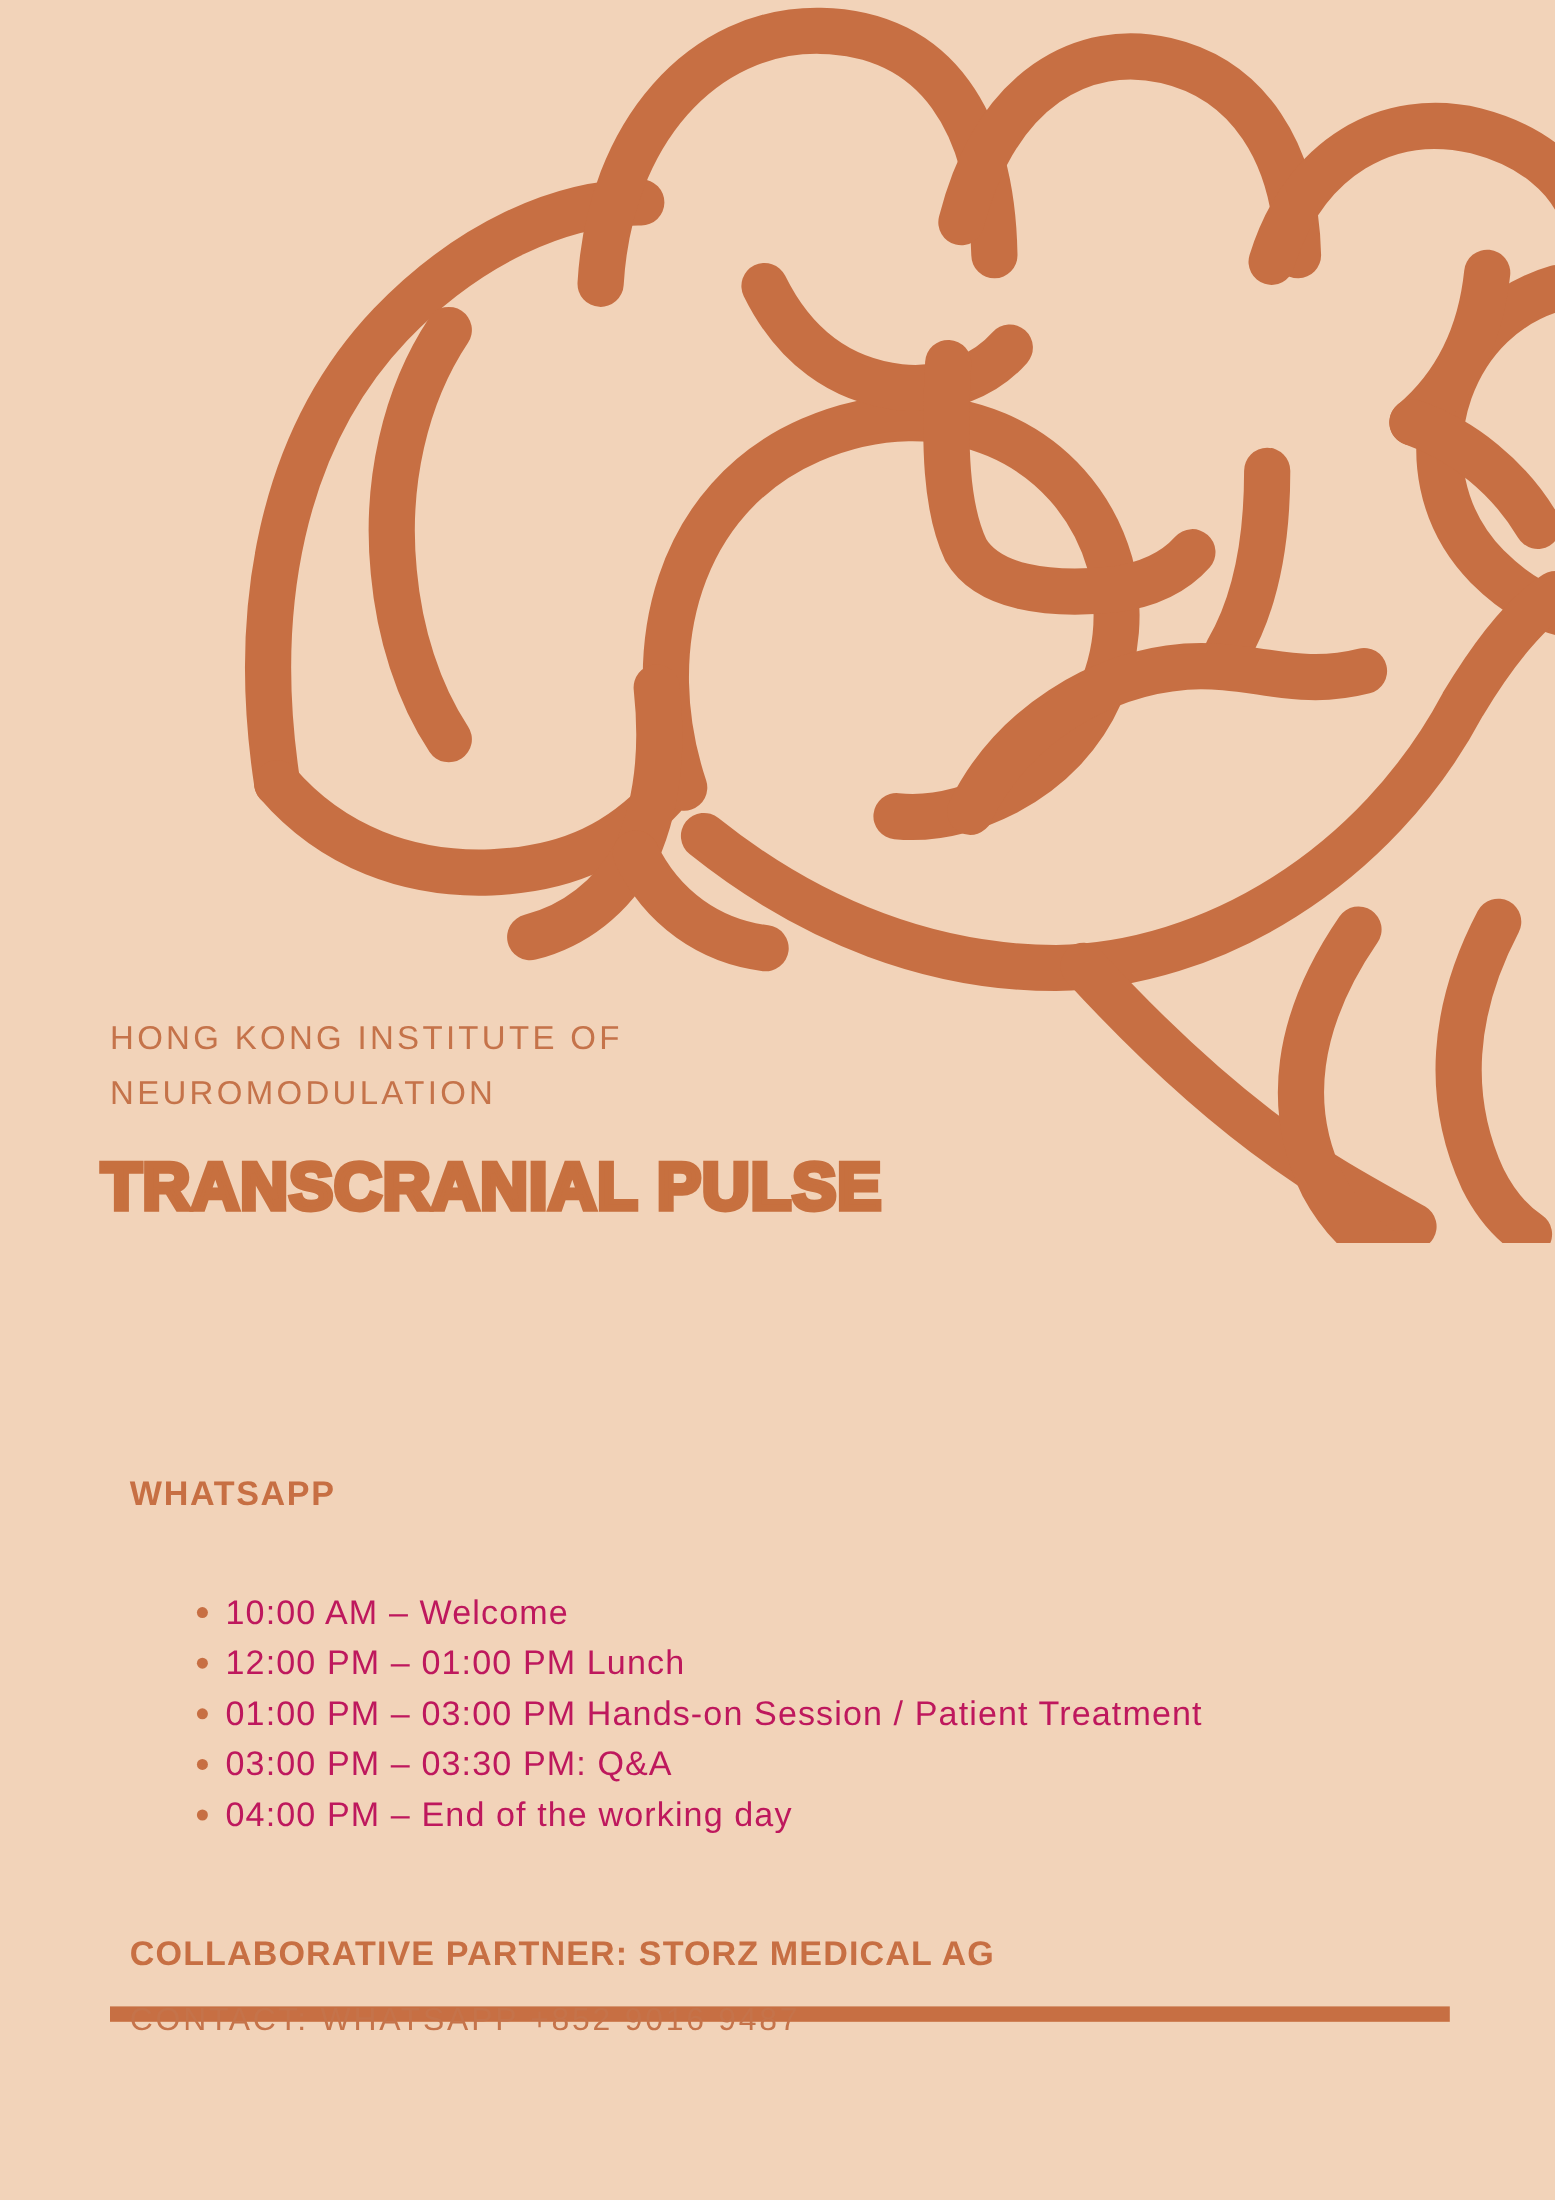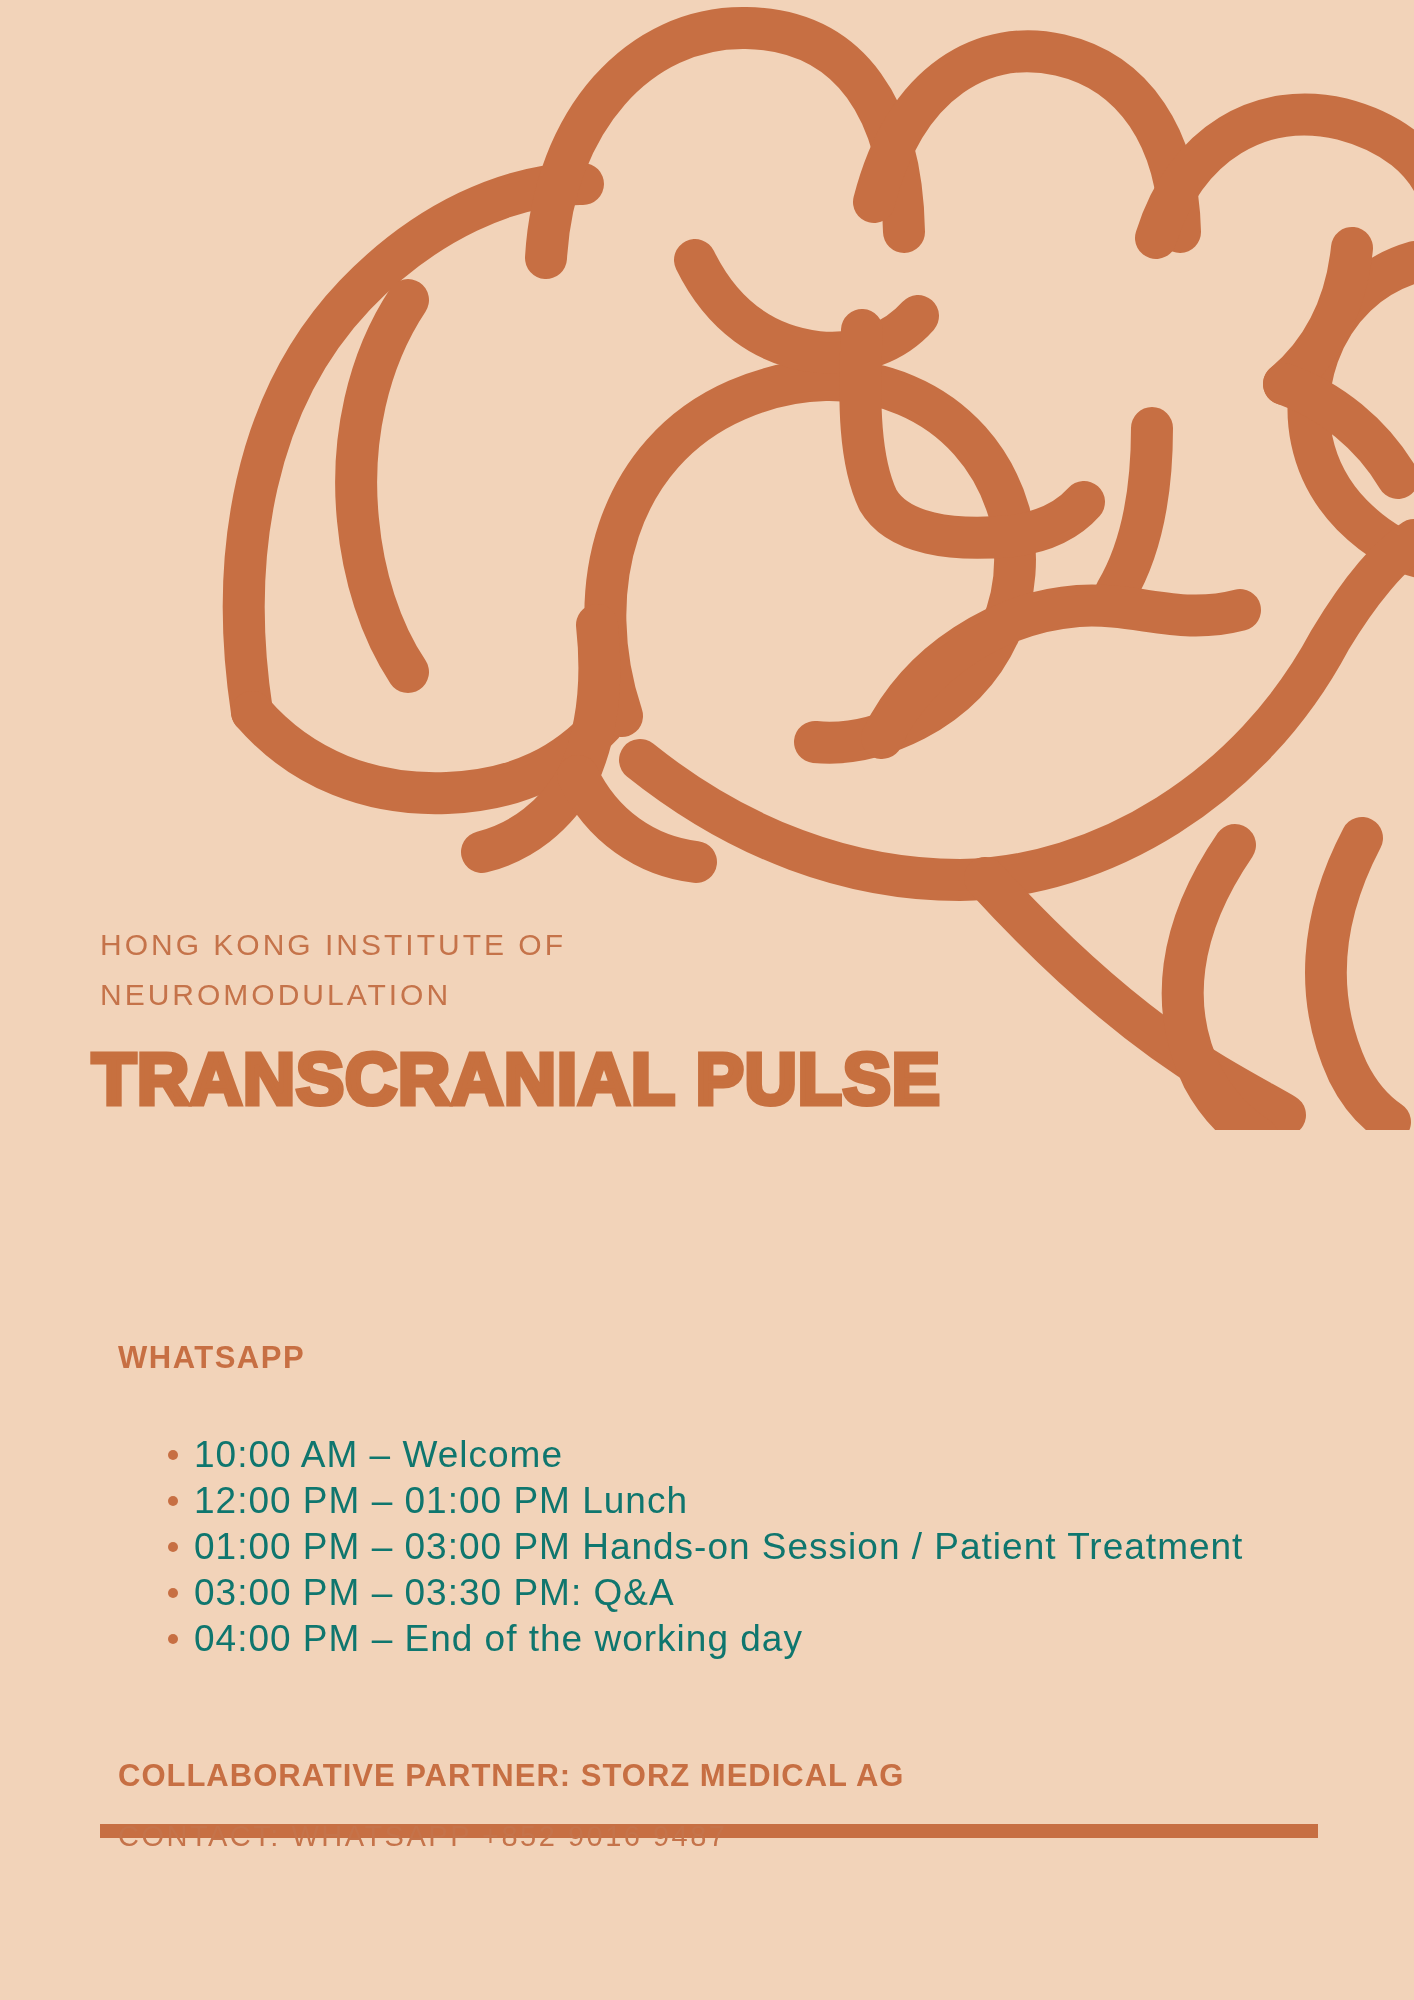--- a/index.html
+++ b/index.html
@@ -32,41 +32,41 @@
     font-size:30px;
     letter-spacing:3px;
     line-height:50px;
     font-weight:400;
   }
   .title{
     position:absolute;
     left:92px; top:1038px;
     margin:0;
     color:#c7703f;
-    font-size:72px;
+    font-size:60px;
     font-weight:700;
     line-height:82px;
     letter-spacing:1px;
     -webkit-text-stroke:5px #c7703f;
   }
   .programme-heading{
     position:absolute;
     left:118px; top:1340px;
     color:#c76f43;
     font-size:31px;
     font-weight:700;
     letter-spacing:1.5px;
   }
   .programme-list{
     position:absolute;
     left:146px; top:1428px;
-    margin:4px; padding:0;
+    margin:15px; padding:0;
     list-style:none;
-    color:#0f766e;
-    font-size:37px;
+    color:#be185d;
+    font-size:31px;
     letter-spacing:1px;
   }
   .programme-list li{
     position:relative;
     padding-left:44px;
     line-height:46px;
     white-space:nowrap;
   }
   .programme-list li::before{
     content:"";

